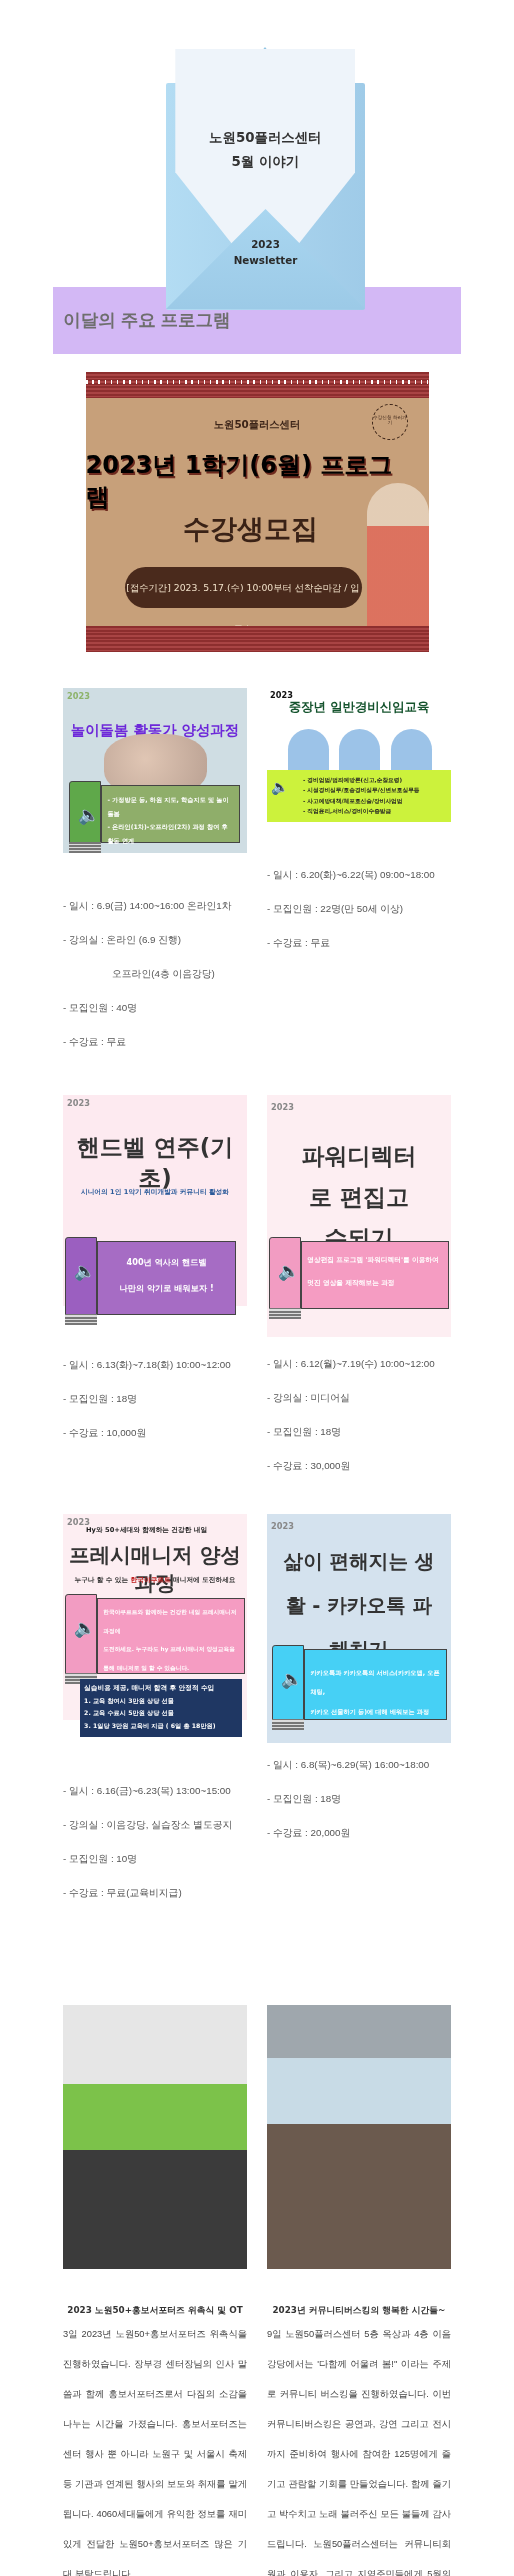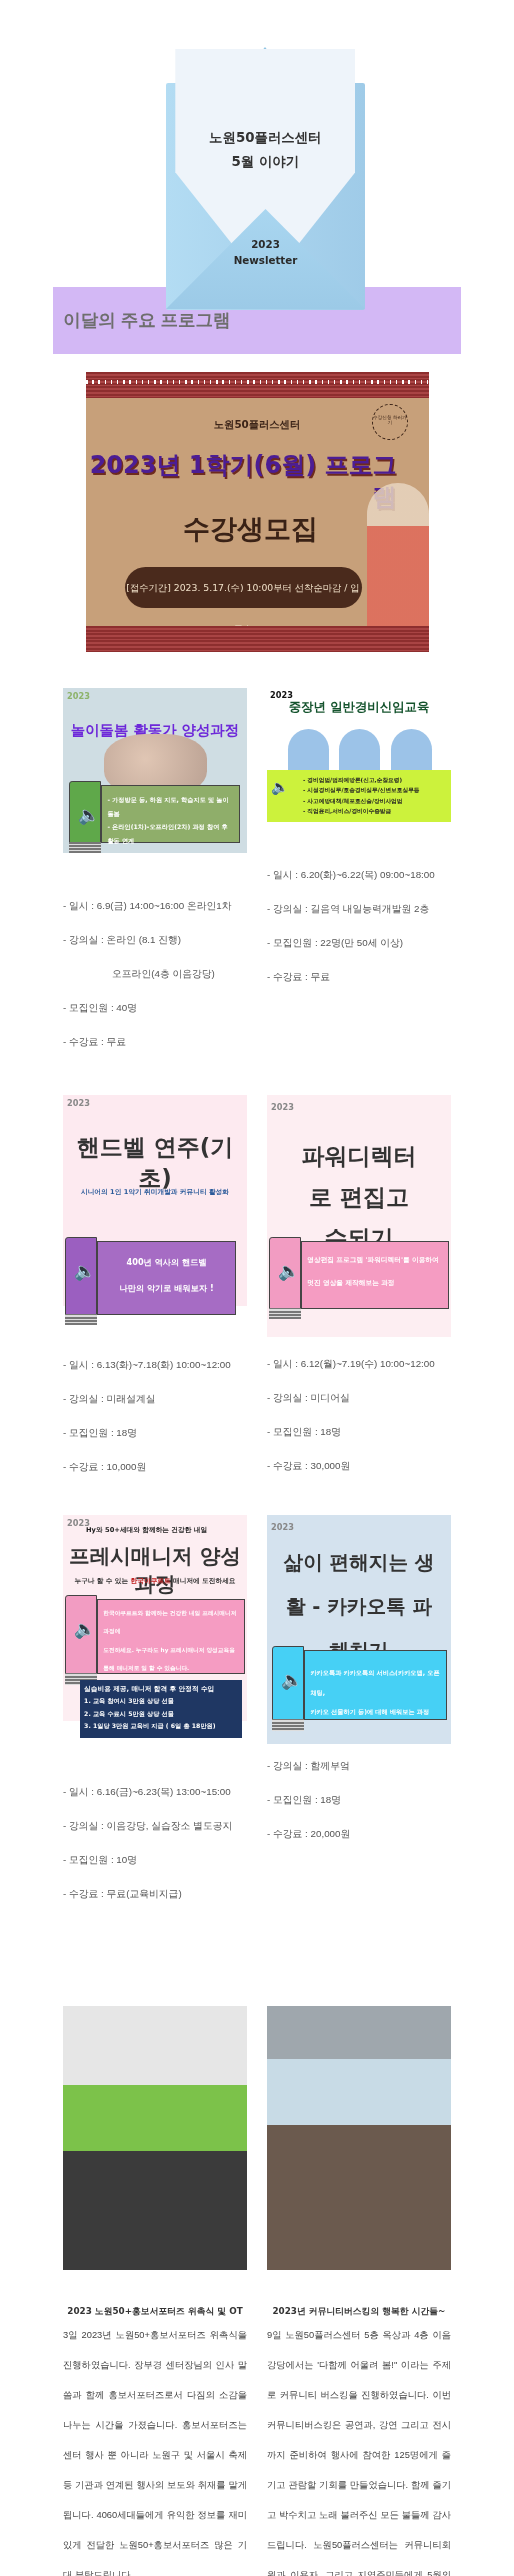--- a/index.html
+++ b/index.html
@@ -18,21 +18,21 @@
 
   
   .section-head { width: 408px; height: 67px; background: #d3b8f5; margin: 0 auto; padding: 20.6px 0 0 10.3px; font-family: "Liberation Sans", sans-serif; font-weight: bold; font-size: 17.5px; color: #6e6e6e; }
 
   
   .banner { width: 343px; height: 280px; margin: 18px auto 0; background: #c7a07a; position: relative; overflow: hidden; }
   .banner-stripe { position: absolute; left: 0; width: 100%; height: 26px; background: repeating-linear-gradient(180deg, #8d2e2e 0 2.1px, #a94444 2.1px 3.6px); }
   .banner-stripe.top { top: 0; } .banner-stripe.bottom { bottom: 0; }
   .banner-dots { position: absolute; left: 0; width: 100%; height: 4.1px; background: repeating-linear-gradient(90deg, #fff 0 1.5px, transparent 1.5px 6.2px); }
   .banner-org { position: absolute; top: 46px; width: 100%; text-align: center; font-size: 10.3px; font-weight: bold; color: #3c2418; }
-  .banner-title { position: absolute; top: 77px; width: 100%; padding-right: 32px; text-align: right; font-size: 24px; font-weight: bold; color: #4c1d95; text-shadow: 1.5px 1.5px 0 #6e2a1e; }
+  .banner-title { position: absolute; top: 77px; width: 100%; padding-right: 32px; text-align: left; font-size: 24px; font-weight: bold; color: #000000; text-shadow: 1.5px 1.5px 0 #6e2a1e; }
   .banner-sub { position: absolute; top: 139px; width: 100%; padding-right: 13px; text-align: center; font-size: 27px; font-weight: bold; color: #3a2216; }
   .banner-pill { position: absolute; top: 195px; left: 39px; width: 237px; height: 41px; border-radius: 20.6px; background: #4a2a1c; color: #f0e0c8; font-size: 9.3px; text-align: center; line-height: 41px; }
   .banner-burst { position: absolute; right: 20.6px; top: 32px; width: 36px; height: 36px; border-radius: 50%; border: 1px dashed #3a2216; font-size: 4.6px; text-align: center; padding-top: 10.3px; color: #3a2216; }
   .banner-girl { position: absolute; right: 0; top: 111px; width: 62px; height: 144px; background: linear-gradient(180deg, #e8d5c0 0 30%, #e06a5a 30% 100%); border-radius: 31px 31px 0 0; opacity: .85; }
 
   
   .grid { width: 388px; margin: 0 auto; display: flex; justify-content: space-between; }
   .col { width: 184px; }
   .prog-img { width: 184px; position: relative; overflow: hidden; }
   .prog-img .year { position: absolute; left: 4.1px; top: 3.1px; font-size: 8.2px; font-weight: bold; color: #888; }
@@ -106,21 +106,21 @@
             </div>
           <div class="body" style="background:#8fae6a;font-size:6.2px;line-height:13.4px;">
             <div>- 가정방문 등, 하원 지도, 학습지도 및 놀이 돌봄</div>
             <div>- 온라인(1차)-오프라인(2차) 과정 참여 후 활동 연계</div>
           </div>
           <div class="pages"></div>
         </div>
       </div>
       <div class="details" style="padding-top:36px">
         <div>- 일시 : 6.9(금) 14:00~16:00 온라인1차</div>
-        <div>- 강의실 : 온라인 (8.1 진행)</div>
+        <div>- 강의실 : 온라인 (6.9 진행)</div>
         <div class="indent2">오프라인(4층 이음강당)</div>
         <div>- 모집인원 : 40명</div>
         <div>- 수강료 : 무료</div>
       </div>
     </div>
 
     <div class="col">
       <div class="prog-img" style="height:134px;background:#fff;">
         <div class="year" style="color:#111;left:3.1px;top:2.1px;">2023</div>
         <div class="ptitle" style="top:11.3px;font-size:12.4px;color:#14532d;">중장년 일반경비신임교육</div>
@@ -134,21 +134,20 @@
           <div style="position:absolute;left:36px;top:5.2px;font-size:5.7px;font-weight:bold;color:#222;line-height:10.3px;">
             <div>- 경비업법/범죄예방론(신고,순찰요령)</div>
             <div>- 시설경비실무/호송경비실무/신변보호실무등</div>
             <div>- 사고예방대책/체포호신술/장비사업법</div>
             <div>- 직업윤리,서비스/경비이수증발급</div>
           </div>
         </div>
       </div>
       <div class="details" style="padding-top:36px">
         <div>- 일시 : 6.20(화)~6.22(목) 09:00~18:00</div>
-        <div>- 강의실 : 길음역 내일능력개발원 2층</div>
         <div>- 모집인원 : 22명(만 50세 이상)</div>
         <div>- 수강료 : 무료</div>
       </div>
     </div>
   </div>
 
   <div style="height:36px"></div>
 
   <div class="grid">
     <div class="col">
@@ -162,21 +161,20 @@
             </div>
           <div class="body" style="background:#a66cc4;text-align:center;font-size:8.2px;line-height:26px;">
             <div>400년 역사의 핸드벨</div>
             <div>나만의 악기로 배워보자 !</div>
           </div>
           <div class="pages"></div>
         </div>
       </div>
       <div class="details" style="padding-top:20.6px">
         <div>- 일시 : 6.13(화)~7.18(화) 10:00~12:00</div>
-        <div>- 강의실 : 미래설계실</div>
         <div>- 모집인원 : 18명</div>
         <div>- 수강료 : 10,000원</div>
       </div>
     </div>
 
     <div class="col">
       <div class="prog-img" style="height:242px;background:#fdeef2;">
         <div class="year" style="top:7.2px">2023</div>
         <div class="ptitle" style="top:41px;font-size:23px;color:#333;line-height:41px;padding:0 31px;">파워디렉터로 편집고수되기</div>
         <div class="bookbar" style="top:142px;left:2.1px;height:82px;width:180px;">
@@ -245,21 +243,21 @@
               <span class="spk">🔈</span>
             </div>
           <div class="body" style="background:#46d0f5;font-size:6.2px;line-height:19.6px;padding-top:12.4px;">
             <div>카카오톡과 카카오톡의 서비스(카카오맵, 오픈채팅,</div>
             <div>카카오 선물하기 등)에 대해 배워보는 과정</div>
           </div>
           <div class="pages"></div>
         </div>
       </div>
       <div class="details" style="padding-top:5.2px">
-        <div>- 강의실 : 함께부엌</div>
+        <div>- 일시 : 6.8(목)~6.29(목) 16:00~18:00</div>
         <div>- 모집인원 : 18명</div>
         <div>- 수강료 : 20,000원</div>
       </div>
     </div>
   </div>
 
   <div style="height:77px"></div>
 
   <div style="height:18px"></div>
 

